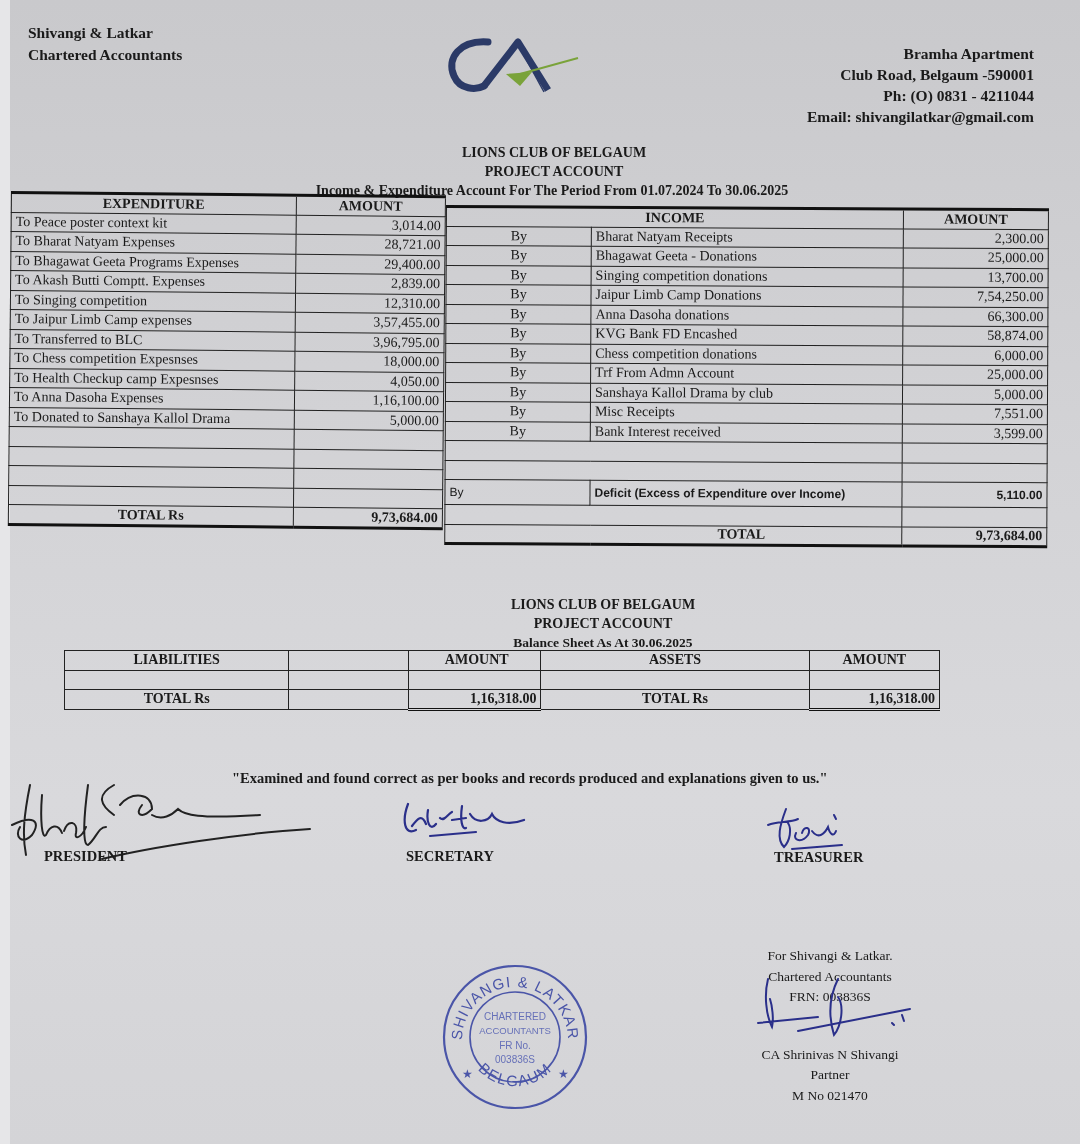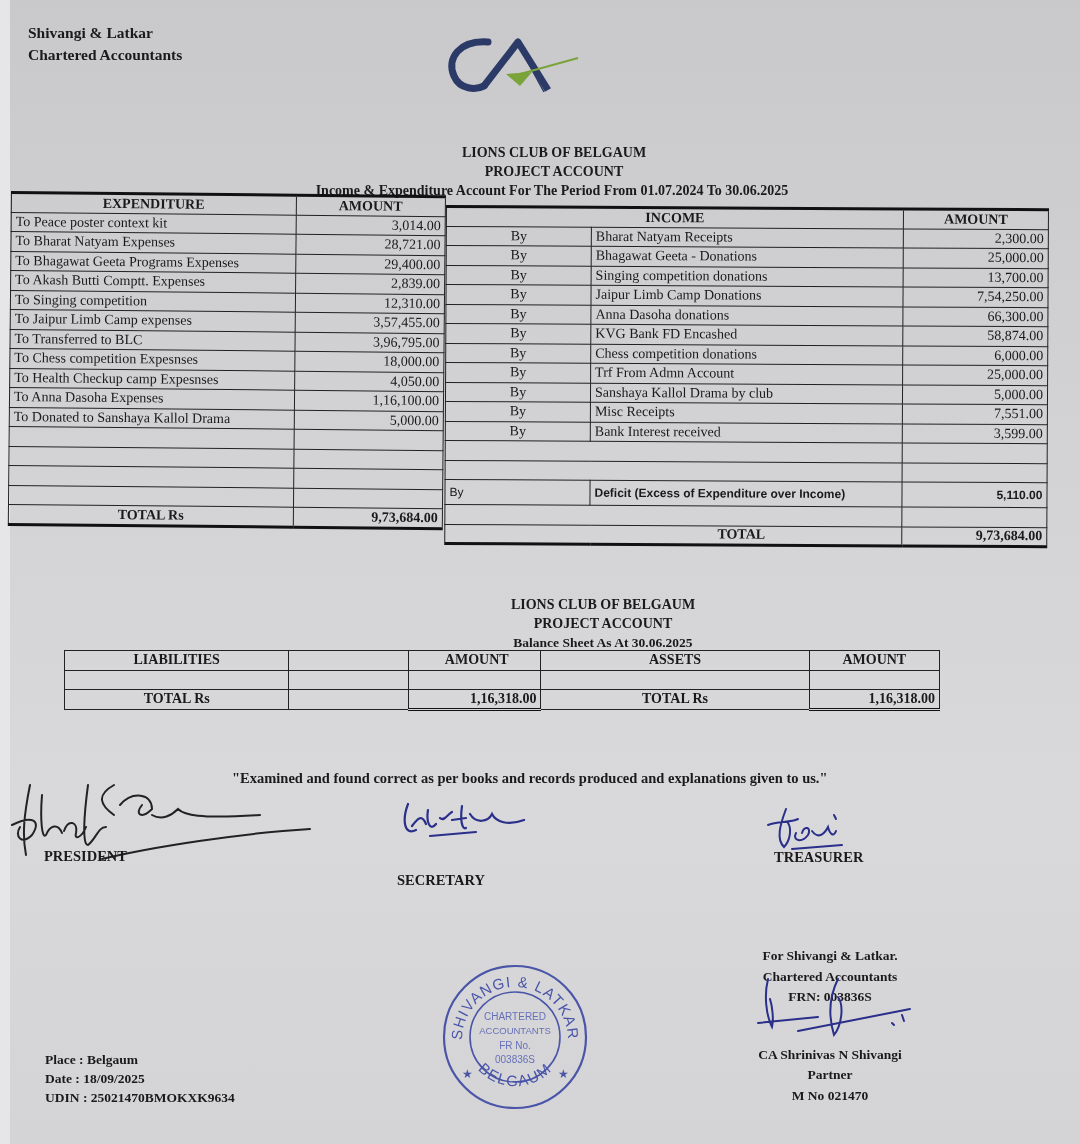--- a/index.html
+++ b/index.html
@@ -35,21 +35,21 @@
   .inc-table { left:446px; top:205px; width:603px; transform: rotate(0.3deg); transform-origin: left top; }
   .inc-table td.by { width:145px; text-align:center; }
 
   .bs-table { left:36px; top:650px; width:876px;margin-left:28px; }
 
   .cert { position:absolute; left:232px; top:770px; font-weight:bold; font-size:14.5px; }
 
   .sigrole { position:absolute; font-weight:bold; font-size:14.5px; }
   .signature { position:absolute; }
 
-  .auditor { position:absolute; left:730px; top:946px; width:200px; text-align:center; font-weight:bold; font-size:13.5px; line-height:20.5px; }
+  .auditor { position:absolute; left:730px; top:946px; width:200px; text-align:center; font-weight:normal; font-size:13.5px; line-height:20.5px; }
   .placeblk { position:absolute; left:45px; top:1050px; font-weight:bold; font-size:13.5px; line-height:19px; }
   .stamp { position:absolute; left:440px; top:962px; width:150px; height:150px; }
 </style>
 </head>
 <body>
 
 <div class="page">
   <div class="edge"></div>
 
   <div class="firm">
@@ -58,20 +58,26 @@
   </div>
 
   <svg class="logo" viewBox="0 0 140 70">
     <path d="M48 12 C20 10 6 28 14 46 C20 60 36 60 44 56" fill="none" stroke="#2b3a67" stroke-width="7" stroke-linecap="round"></path>
     <path d="M44 56 L78 12 L108 60" fill="none" stroke="#2b3a67" stroke-width="7" stroke-linejoin="round"></path>
     <path d="M104 62 L80 18" stroke="#2b3a67" stroke-width="1.5"></path>
     <path d="M66 44 L92 42 L80 56 Z" fill="#7aa33a"></path>
     <path d="M80 44 L138 28" stroke="#7aa33a" stroke-width="2"></path>
   </svg>
 
+  <div class="address">
+    <div>Bramha Apartment</div>
+    <div>Club Road, Belgaum -590001</div>
+    <div>Ph: (O) 0831 -  4211044</div>
+    <div>Email:  shivangilatkar@gmail.com</div>
+  </div>
 
   <div class="titleblock" style="top:143px;">
     <div class="t1" style="margin-left:-6px;">LIONS CLUB OF BELGAUM</div>
     <div class="t1" style="margin-left:-6px;">PROJECT ACCOUNT</div>
     <div class="t1" style="margin-left:-10px; font-size:14px;">Income &amp; Expenditure  Account For The Period From 01.07.2024 To 30.06.2025</div>
   </div>
 
   <table class="exp-table">
     <tbody>
         <tr>
@@ -265,21 +271,21 @@
   <div class="cert">"Examined and found correct as per books and records produced and explanations given to us."</div>
 
   <svg class="signature" style="left:2px; top:775px;" width="310" height="90" viewBox="0 0 310 90">
     <path d="M28 10 C22 40 20 60 24 80 M10 50 C30 40 40 45 30 60 C20 70 12 62 18 52 M40 20 C38 45 40 65 44 60 C48 50 56 48 60 58 M62 56 C66 44 76 46 74 58 C72 66 80 62 84 52 M86 10 C82 40 80 70 86 70 C94 64 96 52 104 52 M112 40 C98 30 94 20 112 10 M118 30 C130 16 150 18 150 34 C140 44 132 40 140 30 M150 40 C160 46 170 40 176 34 C182 40 196 44 258 40 M100 84 C150 72 240 58 308 54" fill="none" stroke="#222" stroke-width="2" stroke-linecap="round"></path>
   </svg>
   <div class="sigrole" style="left:44px; top:848px;">PRESIDENT</div>
 
   <svg class="signature" style="left:396px; top:800px;" width="140" height="45" viewBox="0 0 140 45">
     <path d="M12 4 C6 20 8 36 20 30 M16 26 C22 18 26 14 30 24 M32 10 C30 22 34 32 40 24 M44 18 C48 22 52 14 56 12 M56 20 L70 18 M66 6 C64 20 66 30 70 28 M74 14 C80 24 92 22 96 14 C100 22 112 26 128 20 M34 36 L80 32" fill="none" stroke="#2a2f8a" stroke-width="2.2" stroke-linecap="round"></path>
   </svg>
-  <div class="sigrole" style="left:397px; top:848px;margin-top:24px;">SECRETARY</div>
+  <div class="sigrole" style="left:406px; top:848px;">SECRETARY</div>
 
   <svg class="signature" style="left:762px; top:805px;" width="90" height="50" viewBox="0 0 90 50">
     <path d="M24 4 C18 20 14 34 22 42 C28 36 30 24 26 18 M6 20 C16 16 28 18 36 14 M34 28 C30 36 40 38 46 30 C50 22 42 20 40 28 M50 26 C56 34 62 30 66 22 C68 30 72 32 74 26 M72 10 L74 14 M30 44 L80 40" fill="none" stroke="#2a2f8a" stroke-width="2" stroke-linecap="round"></path>
   </svg>
   <div class="sigrole" style="left:774px; top:849px;">TREASURER</div>
 
   <svg class="stamp" viewBox="0 0 150 150">
     <defs>
       <path id="topArc" d="M22 78 A53 53 0 0 1 128 78"></path>
       <path id="botArc" d="M30 96 A50 50 0 0 0 120 96"></path>
@@ -306,18 +312,13 @@
     <div>FRN: 003836S</div>
     <div style="height:37px;"></div>
     <div>CA Shrinivas N Shivangi</div>
     <div>Partner</div>
     <div>M No 021470</div>
   </div>
   <svg class="signature" style="left:738px; top:975px;" width="180" height="65" viewBox="0 0 180 65">
     <path d="M30 4 C26 20 28 40 34 52 C36 44 34 30 32 24 M20 48 C40 46 60 44 80 42 M100 4 C92 20 90 40 96 60 C104 50 106 30 100 22 M60 56 C100 48 140 40 172 34 M164 40 L166 46 M154 48 L156 50" fill="none" stroke="#2a2f8a" stroke-width="2" stroke-linecap="round"></path>
   </svg>
 
-  <div class="placeblk">
-    <div>Place : Belgaum</div>
-    <div>Date  : 18/09/2025</div>
-    <div>UDIN : 25021470BMOKXK9634</div>
-  </div>
 </div>
 
 </body></html>

